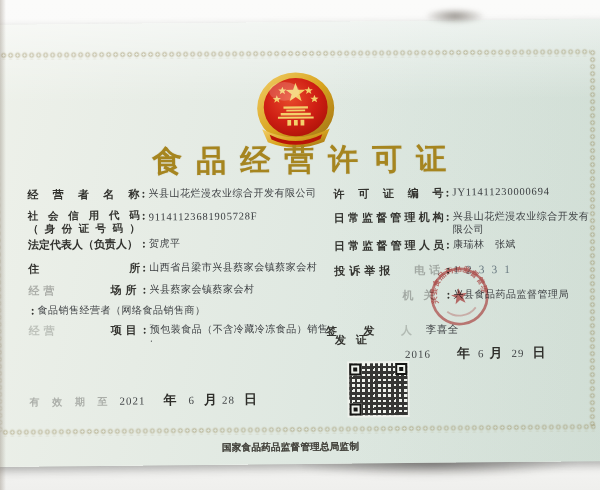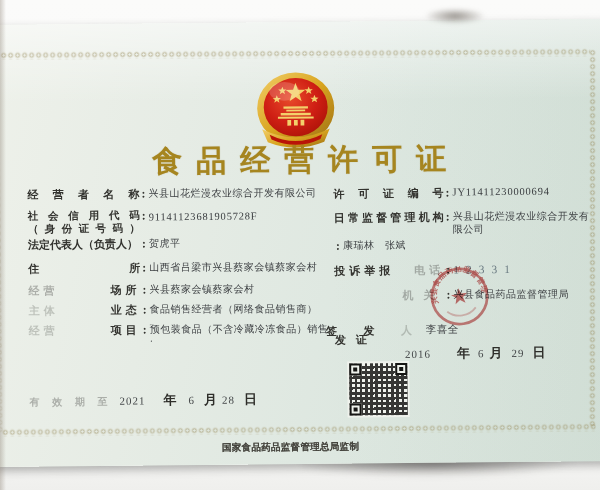--- a/index.html
+++ b/index.html
@@ -164,24 +164,20 @@
     <div class="row" style="left:36px;top:260px;width:300px;">
       <span class="lbl-flex">
         <span class="lbl-part faint">经营</span>
         <span class="lbl-part">场所</span>
       </span>
       <span class="colon">:</span>
       <span class="val">兴县蔡家会镇蔡家会村</span>
     </div>
 
     <div class="row" style="left:36px;top:280px;width:300px;">
-      <span class="lbl-flex">
-        <span class="lbl-part vfaint">主体</span>
-        <span class="lbl-part">业态</span>
-      </span>
       <span class="colon">:</span>
       <span class="val">食品销售经营者（网络食品销售商）</span>
     </div>
 
     <div class="row" style="left:36px;top:300px;width:300px;">
       <span class="lbl-flex">
         <span class="lbl-part vfaint">经营</span>
         <span class="lbl-part">项目</span>
       </span>
       <span class="colon">:</span>
@@ -204,20 +200,21 @@
       <span class="val-num">JY11411230000694</span>
     </div>
 
     <div class="row" style="left:342px;top:190px;width:256px;">
       <span class="lbl" style="width:110px;">日常监督管理机构</span>
       <span class="colon">:</span>
       <span class="val" style="width:146px;line-height:1.25;">兴县山花烂漫农业综合开发有限公司</span>
     </div>
 
     <div class="row" style="left:342px;top:218px;width:256px;">
+      <span class="lbl" style="width:110px;">日常监督管理人员</span>
       <span class="colon">:</span>
       <span class="val">康瑞林　张斌</span>
     </div>
 
     <div class="row" style="left:342px;top:243px;width:256px;">
       <span class="lbl-flex" style="width:110px;">
         <span class="lbl-part">投诉举报</span>
         <span class="lbl-part faint">电话</span>
       </span>
       <span class="colon faint">:</span>

